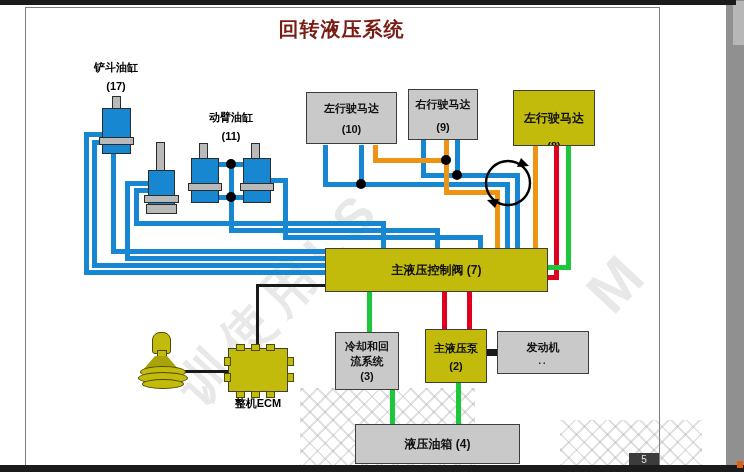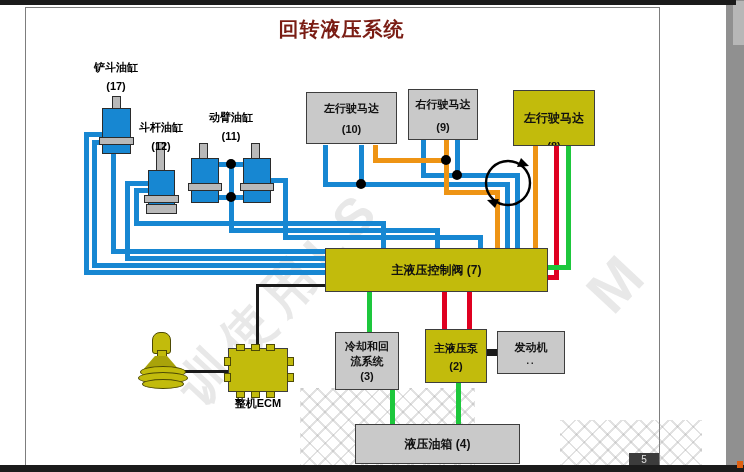--- a/index.html
+++ b/index.html
@@ -33,21 +33,21 @@
        color:#101010;text-align:center;}
   .gray{background:#c9c9c9;}
   .olive{background:#c2bb0c;}
   #left-motor{left:306px;top:92px;width:91px;height:52px;font-size:11px;gap:7px;}
   #right-motor{left:408px;top:89px;width:70px;height:51px;font-size:11px;gap:9px;}
   #swing-motor{left:513px;top:90px;width:82px;height:56px;font-size:12px;overflow:hidden;position:absolute;}
   #swing-motor .clip8{position:absolute;bottom:-7px;left:0;right:0;font-size:11px;}
   #main-valve{left:325px;top:248px;width:223px;height:44px;font-size:12px;}
   #cooling-box{left:335px;top:332px;width:64px;height:58px;font-size:11px;line-height:15px;}
   #pump-box{left:425px;top:329px;width:62px;height:54px;font-size:11px;gap:4px;}
-  #engine-box{left:497px;top:331px;width:68px;height:43px;font-size:11px;}
+  #engine-box{left:497px;top:331px;width:92px;height:43px;font-size:11px;}
   #engine-box .sub{font-size:9px;letter-spacing:2px;margin-top:1px;}
   #tank-box{left:355px;top:424px;width:165px;height:40px;font-size:12px;}
   #ecm-box{left:228px;top:348px;width:60px;height:44px;}
   .ecm-tab{background:#c2bb0c;border:1px solid #4d4a05;}
   
   .cyl-body{background:#1787d2;border:1.4px solid #2b2b2b;box-sizing:border-box;}
   .cyl-rod{background:#b9b9b9;border:1.2px solid #2b2b2b;box-sizing:border-box;}
   .cyl-band{background:#b9b9b9;border:1.2px solid #2b2b2b;box-sizing:border-box;}
   
   .lbl{position:absolute;font-weight:bold;color:#000;font-size:11px;line-height:19px;text-align:center;}
@@ -195,24 +195,20 @@
   <div class="abs" style="left:157px;top:350px;width:8px;height:9px;background:#c2bb0c;border:1.3px solid #4d4a05"></div>
   <div class="abs" style="left:142px;top:356px;width:38px;height:15px;background:#a9a30a;clip-path:polygon(34% 0,66% 0,100% 100%,0 100%)"></div>
   <div class="abs" style="left:140px;top:366px;width:44px;height:10px;background:#c2bb0c;border:1.3px solid #4d4a05;border-radius:50%"></div>
   <div class="abs" style="left:138px;top:372px;width:48px;height:10px;background:#c2bb0c;border:1.3px solid #4d4a05;border-radius:50%"></div>
   <div class="abs" style="left:142px;top:379px;width:40px;height:8px;background:#c2bb0c;border:1.3px solid #4d4a05;border-radius:50%"></div>
 
   <div class="lbl" style="left:78px;top:58px;width:76px">
     <div>铲斗油缸</div>
     <div>(17)</div>
   </div>
-  <div class="lbl" style="left:133px;top:118px;width:56px">
-    <div>斗杆油缸</div>
-    <div>(12)</div>
-  </div>
   <div class="lbl" style="left:200px;top:108px;width:62px">
     <div>动臂油缸</div>
     <div>(11)</div>
   </div>
   <div class="lbl" style="left:226px;top:396px;width:64px;line-height:14px">整机ECM</div>
 
   <svg class="abs" style="left:479px;top:154px" width="58" height="58">
     <circle cx="29" cy="29" r="22" fill="none" stroke="#000" stroke-width="2.4"></circle>
     <polygon points="42,4 50,12 38,13" fill="#000"></polygon>
     <polygon points="16,54 8,46 20,45" fill="#000"></polygon>

